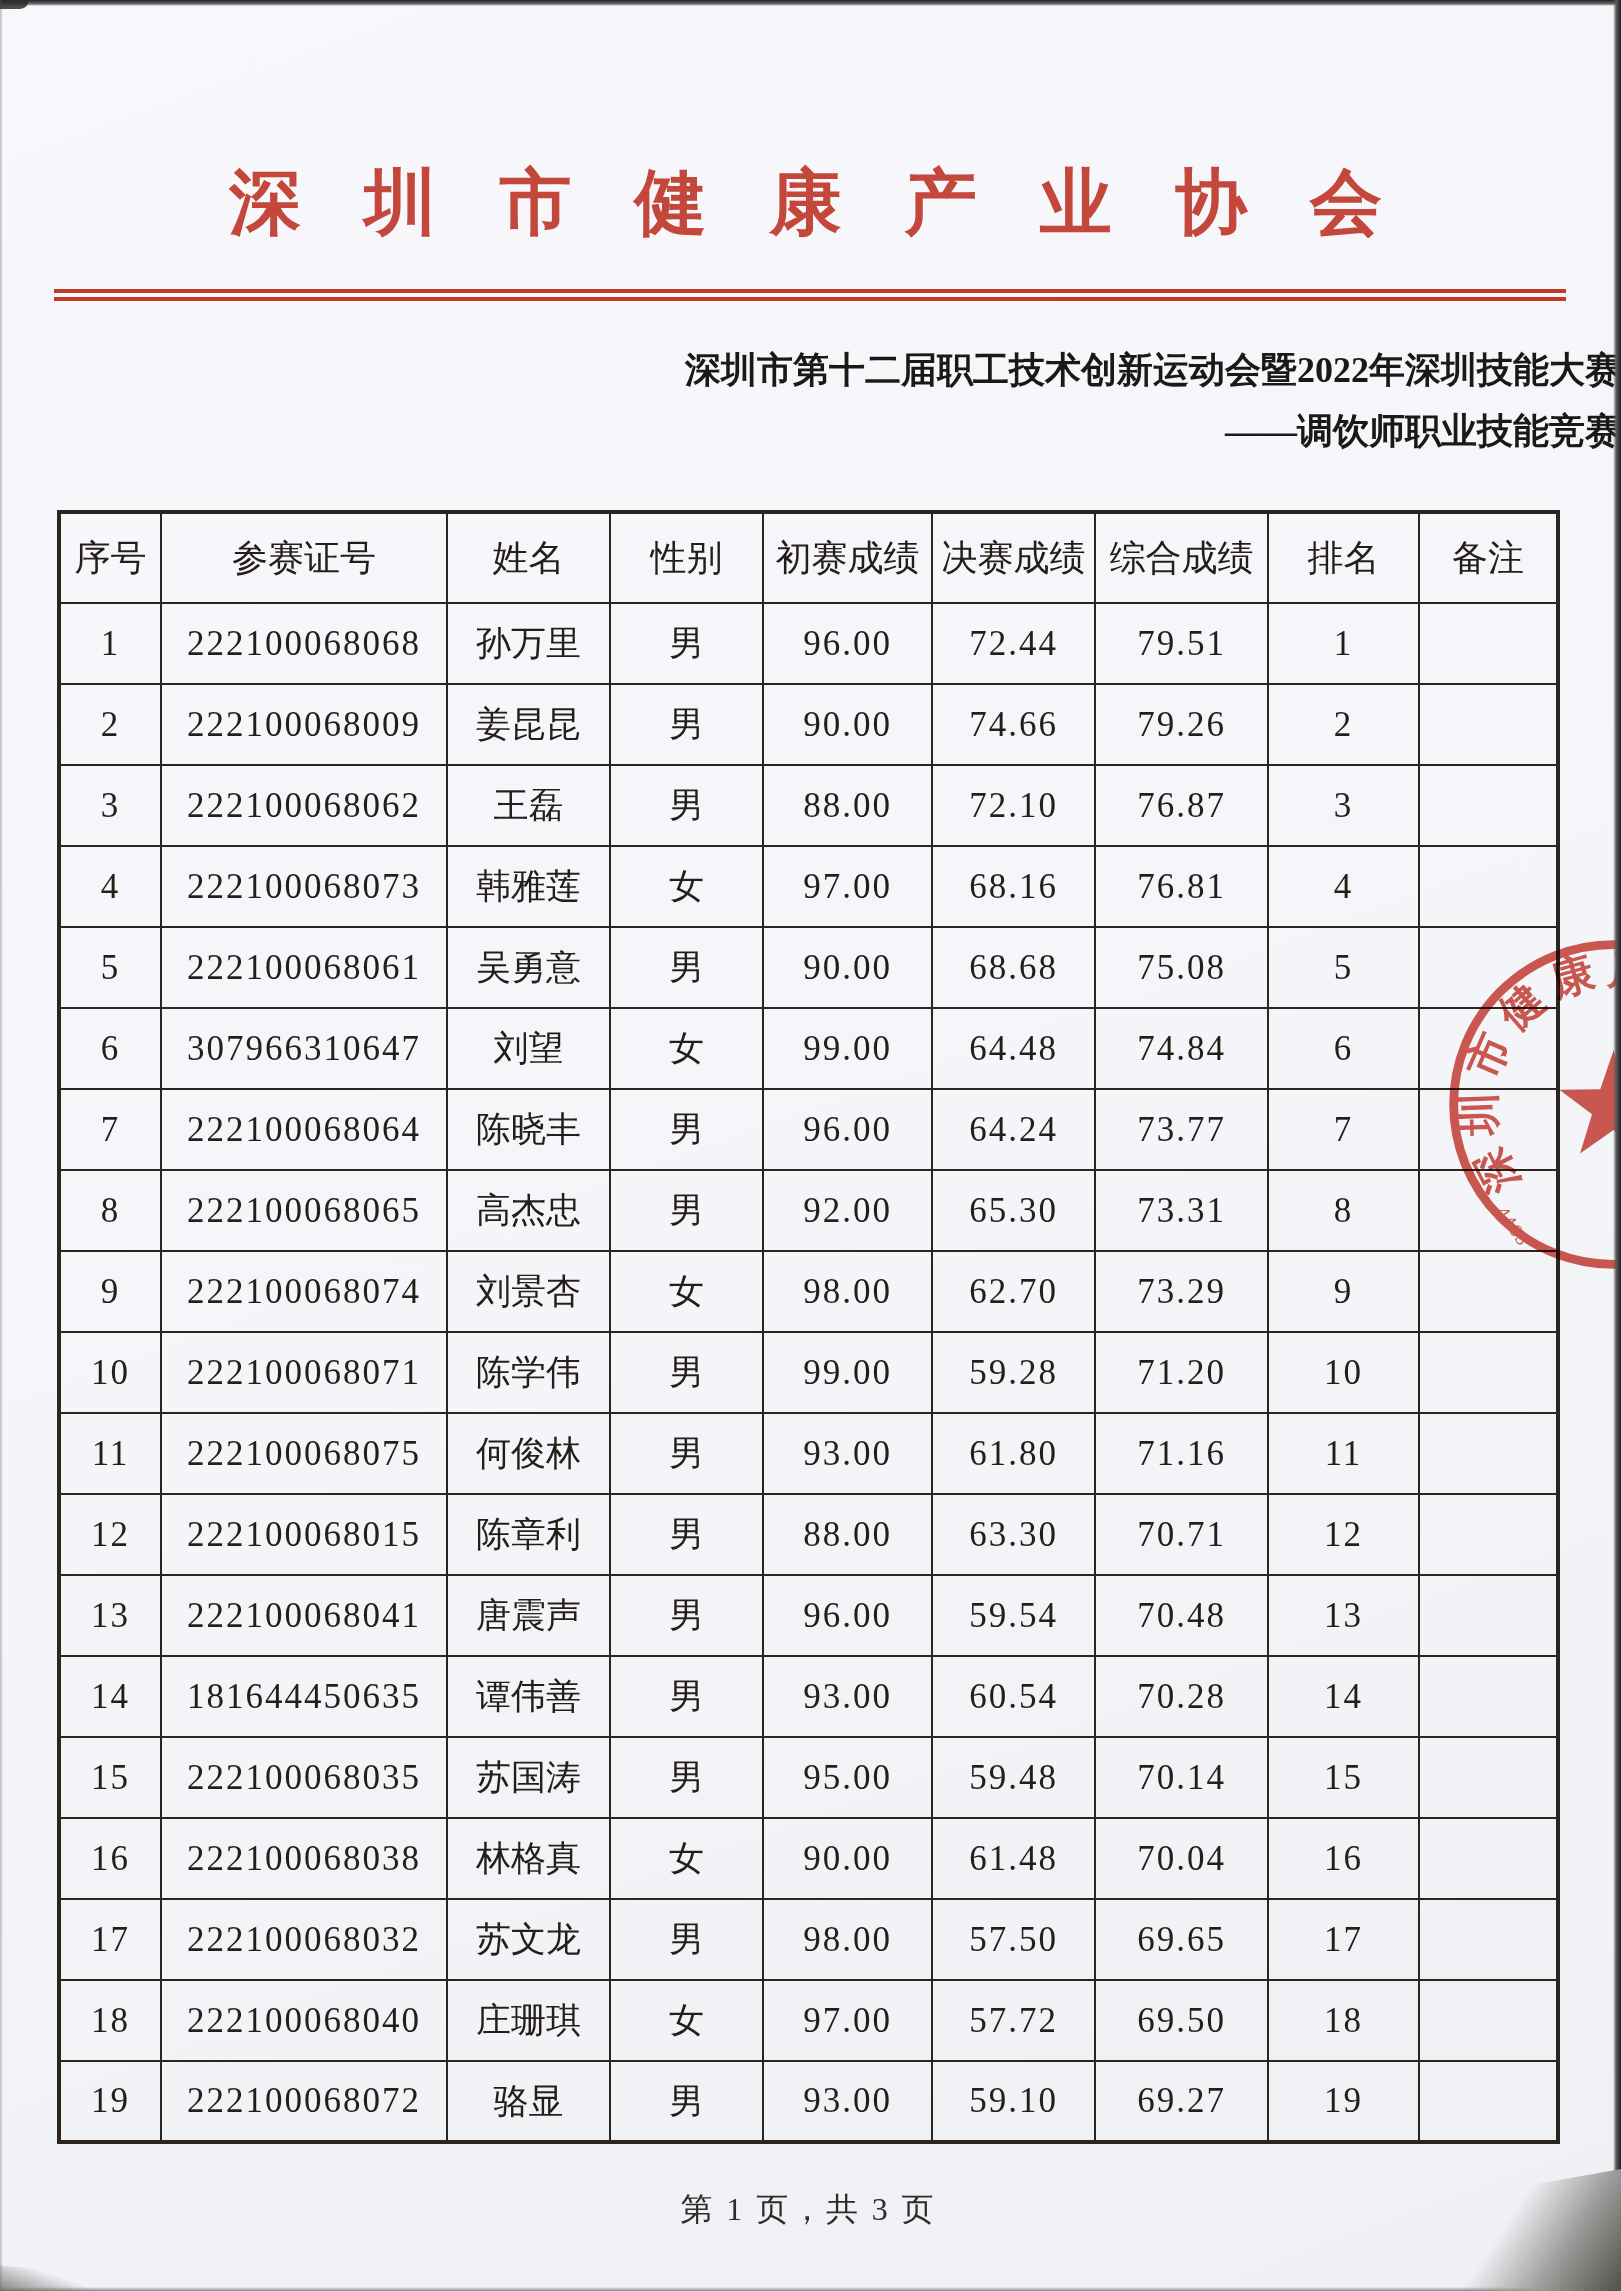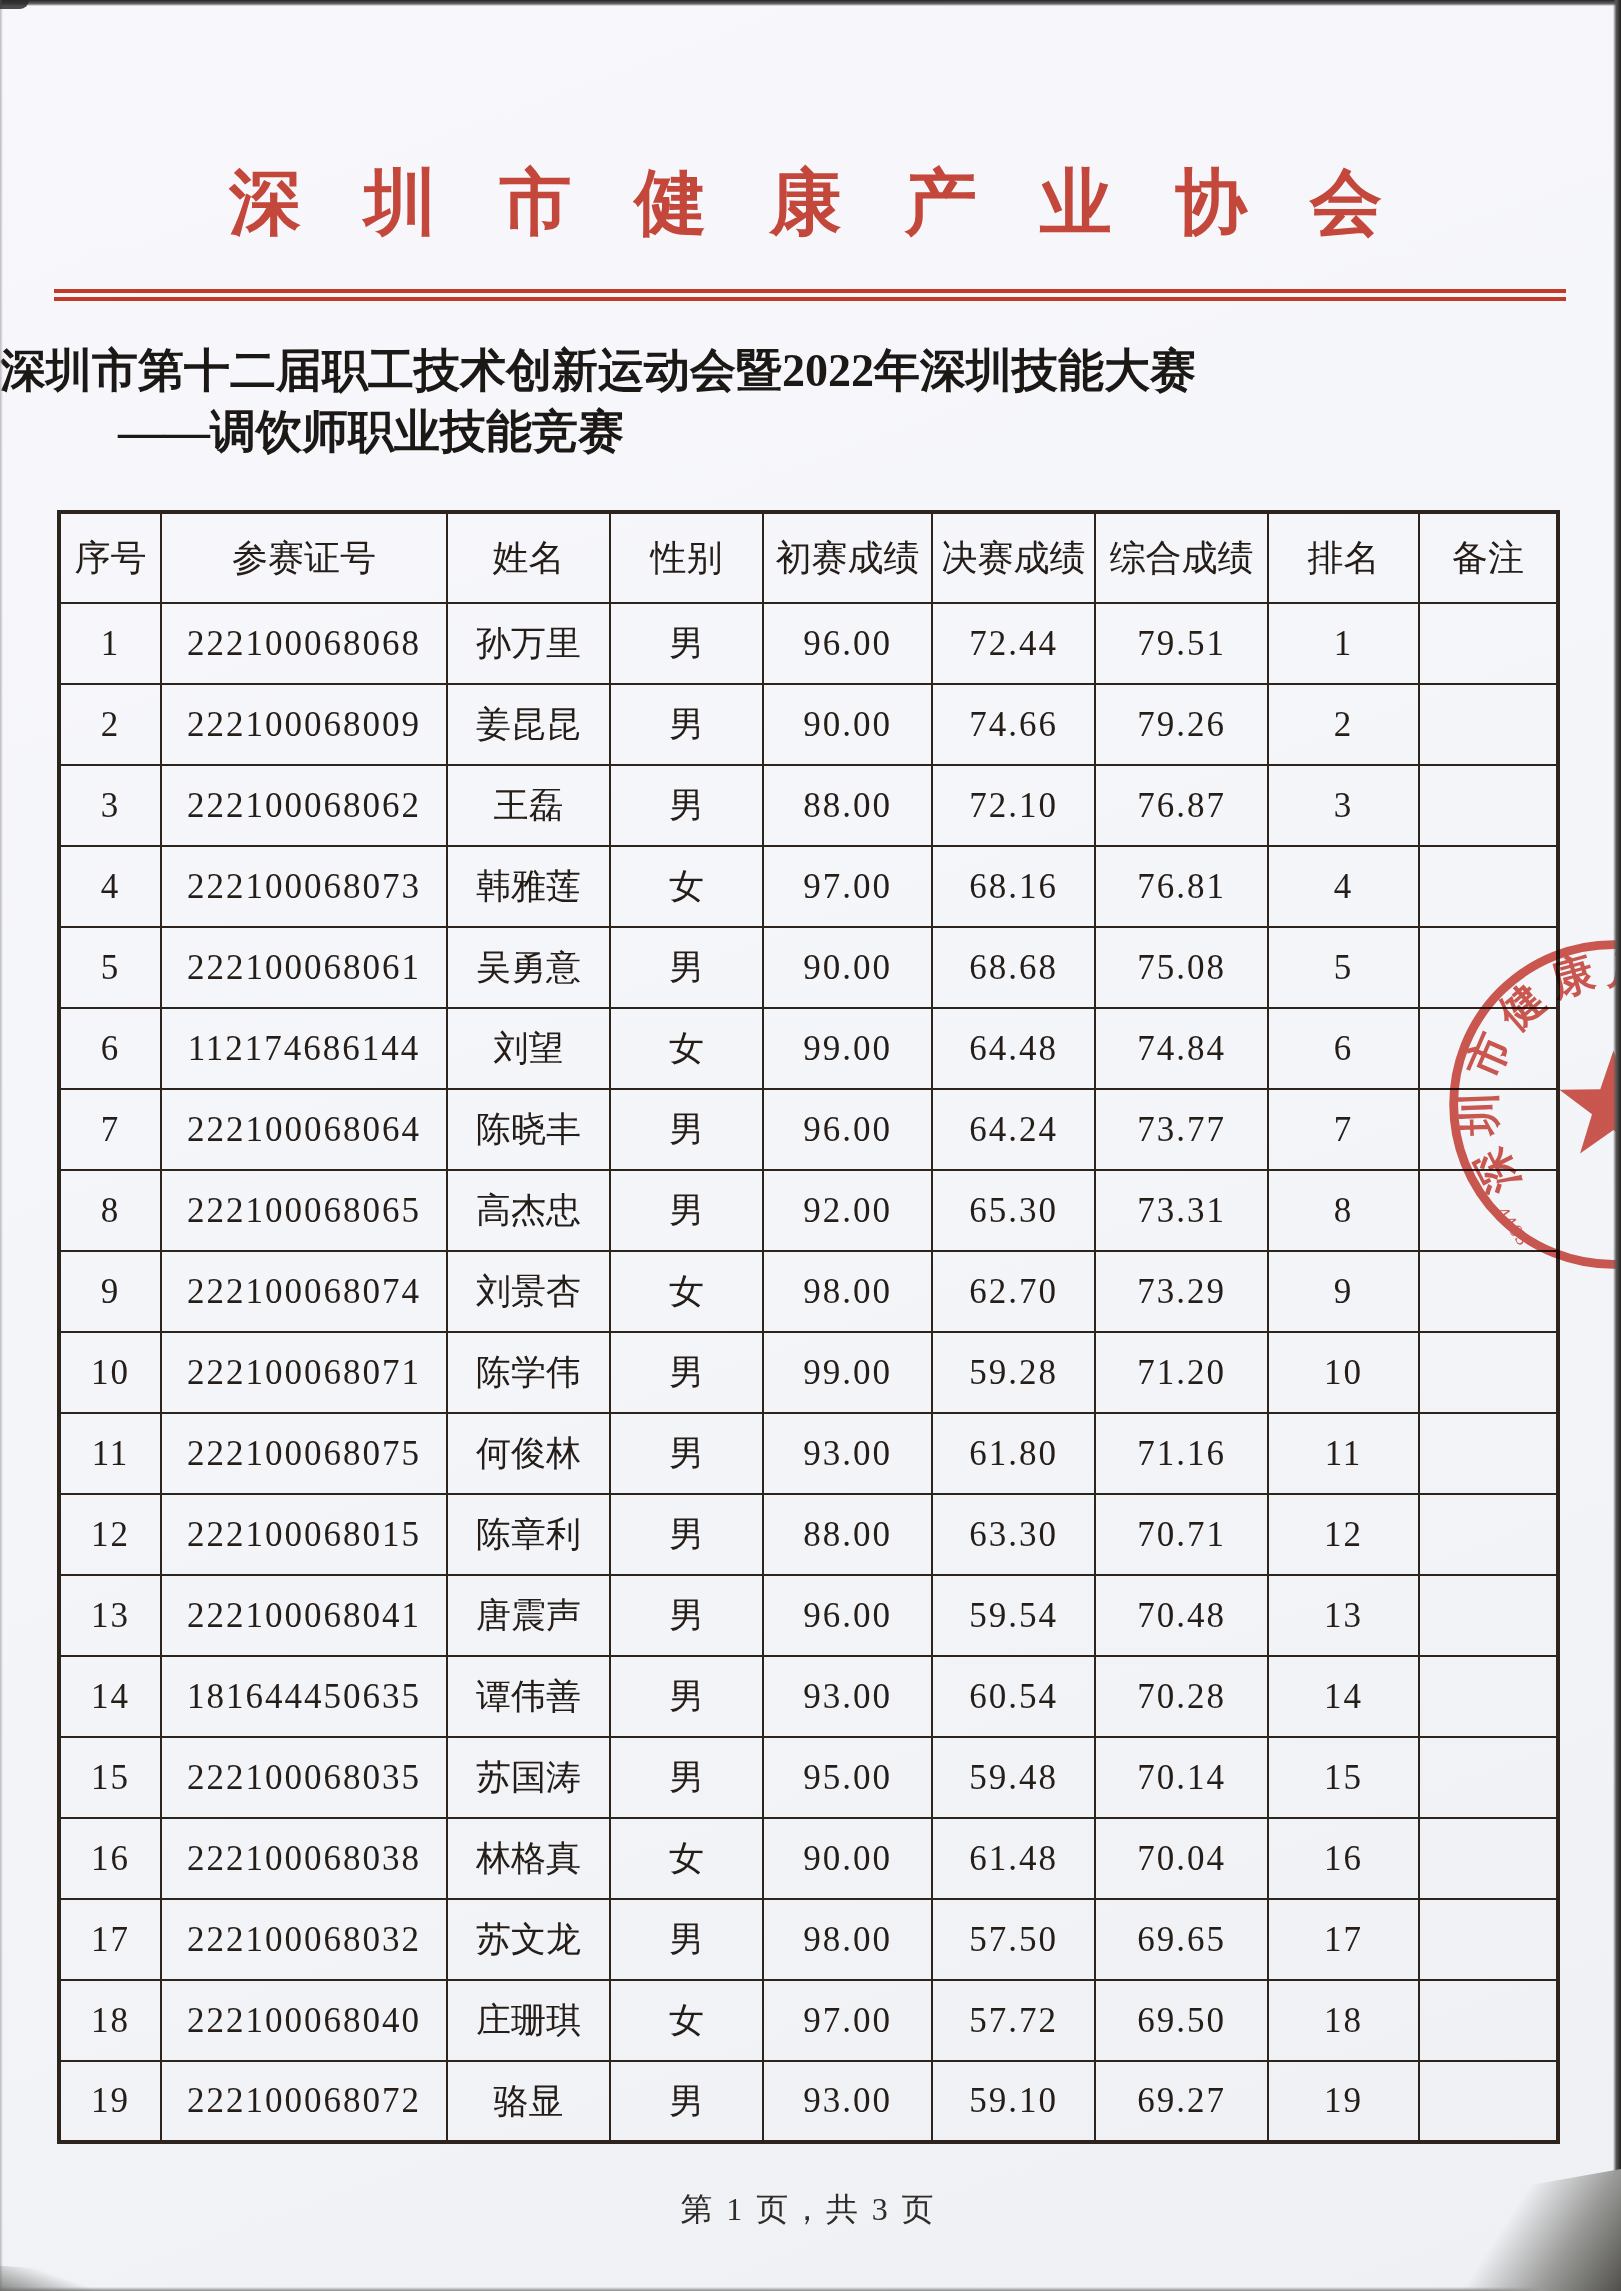--- a/index.html
+++ b/index.html
@@ -38,22 +38,22 @@
     text-align:center;
     font-size:72px; font-weight:bold;
     letter-spacing:9.8px; word-spacing:25.5px;
     color:#c3473a;
     white-space:nowrap;
   }
   .rule { position:absolute; left:54px; right:55px; background:#c23a28; }
   .rule-top    { top:289px; height:3.9px; }
   .rule-bottom { top:297px; height:3.9px; }
 
-  .doc-title { position:absolute; top:340px; left:0; right:0; text-align:left;
-               font-weight:bold; font-size:46px; line-height:61px; color:#1c1815; }
+  .doc-title { position:absolute; top:340px; left:0; right:0; text-align:right;
+               font-weight:bold; font-size:36px; line-height:61px; color:#1c1815; }
   .doc-title .line2 { text-indent:118px; }
 
   
   .results-table-wrap { position:absolute; top:510px; left:57px; width:1280px; }
   table.results {
     border-collapse:collapse; table-layout:fixed; width:1498px;
     border:4.9px solid #2d241d;
   }
   table.results th, table.results td {
     border:2.9px solid #2d241d;
@@ -152,21 +152,21 @@
             <td>吴勇意</td>
             <td>男</td>
             <td class="num">90.00</td>
             <td class="num">68.68</td>
             <td class="num">75.08</td>
             <td class="num">5</td>
             <td></td>
           </tr>
           <tr>
             <td class="num">6</td>
-            <td class="num">112174686144</td>
+            <td class="num">307966310647</td>
             <td>刘望</td>
             <td>女</td>
             <td class="num">99.00</td>
             <td class="num">64.48</td>
             <td class="num">74.84</td>
             <td class="num">6</td>
             <td></td>
           </tr>
           <tr>
             <td class="num">7</td>

